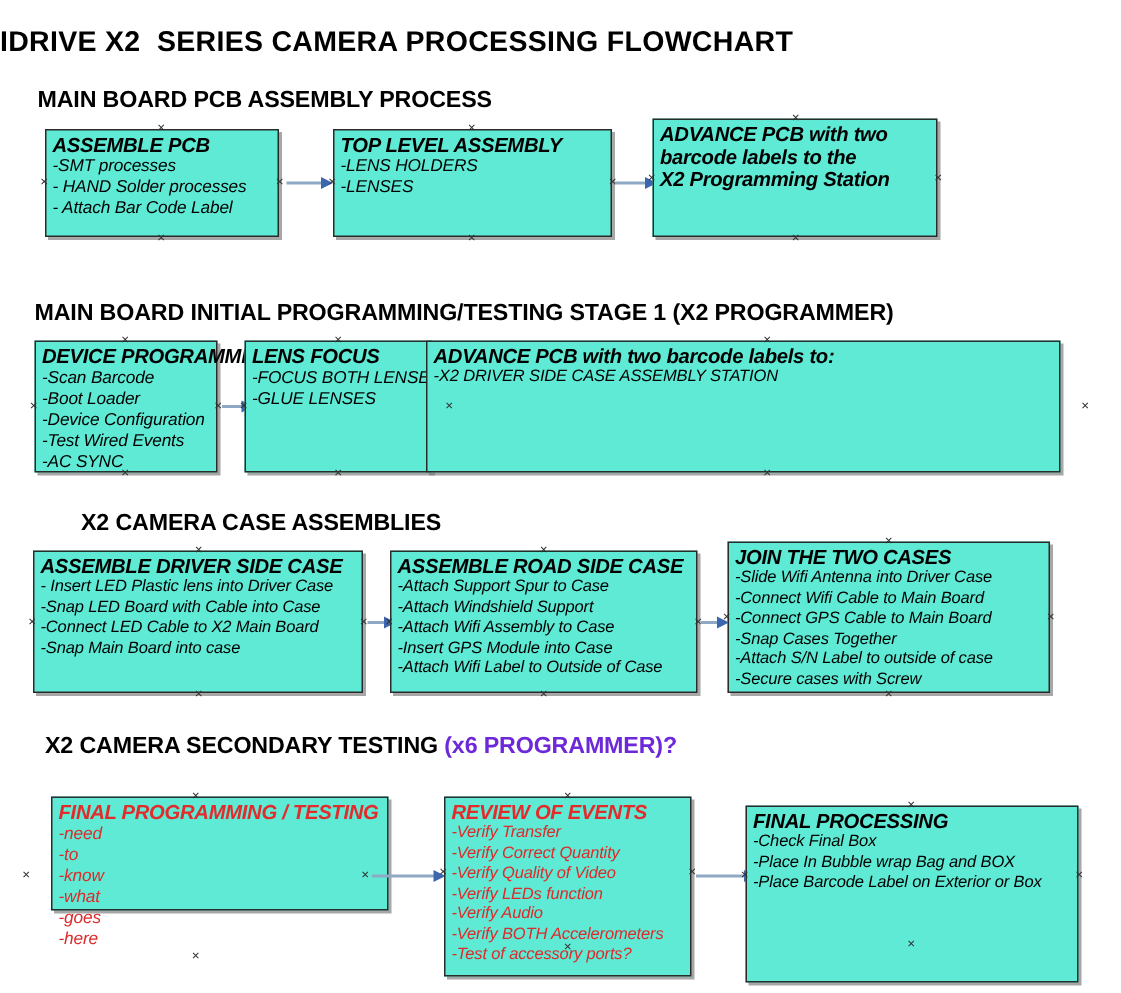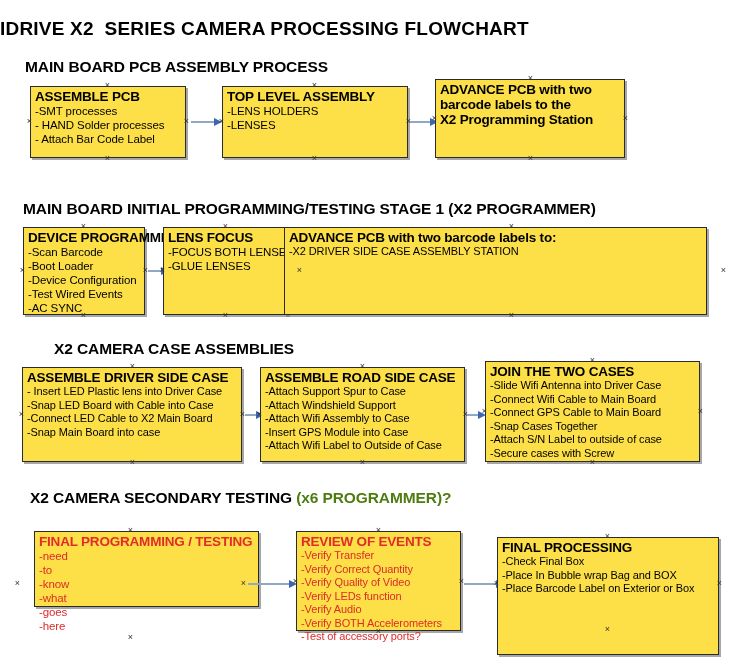--- a/index.html
+++ b/index.html
@@ -37,32 +37,33 @@
   
   .section-heading {
     position: absolute;
     font-size: 15.5px;
     font-weight: bold;
     white-space: nowrap;
     letter-spacing: -0.1px;
     text-align: center;
   }
   .section-heading .accent {
-    color: #4d7c0f;
+    color: #6d28d9;
   }
 
   
   .fbox {
     position: absolute;
     box-sizing: border-box;
-    background: #fde047;
+    background: #5eead4;
     border: 1px solid #2b2b2b;
     box-shadow: 2px 2px 0 rgba(120,120,120,0.65);
     padding: 2px 19px 2px 4px;
     overflow: visible;
+    font-style: italic;
   }
   .fbox .btitle {
     font-size: 13.5px;
     font-weight: bold;
     line-height: 15px;
     white-space: nowrap;
     letter-spacing: -0.2px;
   }
   .fbox .bline {
     font-size: 11.5px;
@@ -262,21 +263,21 @@
   </div>
   <div class="handle" style="left:127px; top:527px;"></div>
   <div class="handle" style="left:127px; top:634px;"></div>
   <div class="handle" style="left:14px; top:580px;"></div>
   <div class="handle" style="left:240px; top:580px;"></div>
 
   <div class="conn" style="left:248px; top:583px; width:42px;">
     <div class="head"></div>
   </div>
 
-  <div class="fbox red t-small" style="left:296px; top:531px; width:165px; height:100px;">
+  <div class="fbox red t-small" style="left:296px; top:531px; width:165px; height:120px;">
     <div class="btitle">REVIEW OF EVENTS</div>
     <div class="bline">-Verify Transfer</div>
     <div class="bline">-Verify Correct Quantity</div>
     <div class="bline">-Verify Quality of Video</div>
     <div class="bline">-Verify LEDs function</div>
     <div class="bline">-Verify Audio</div>
     <div class="bline">-Verify BOTH Accelerometers</div>
     <div class="bline">-Test of accessory ports?</div>
   </div>
   <div class="handle" style="left:375px; top:527px;"></div>

